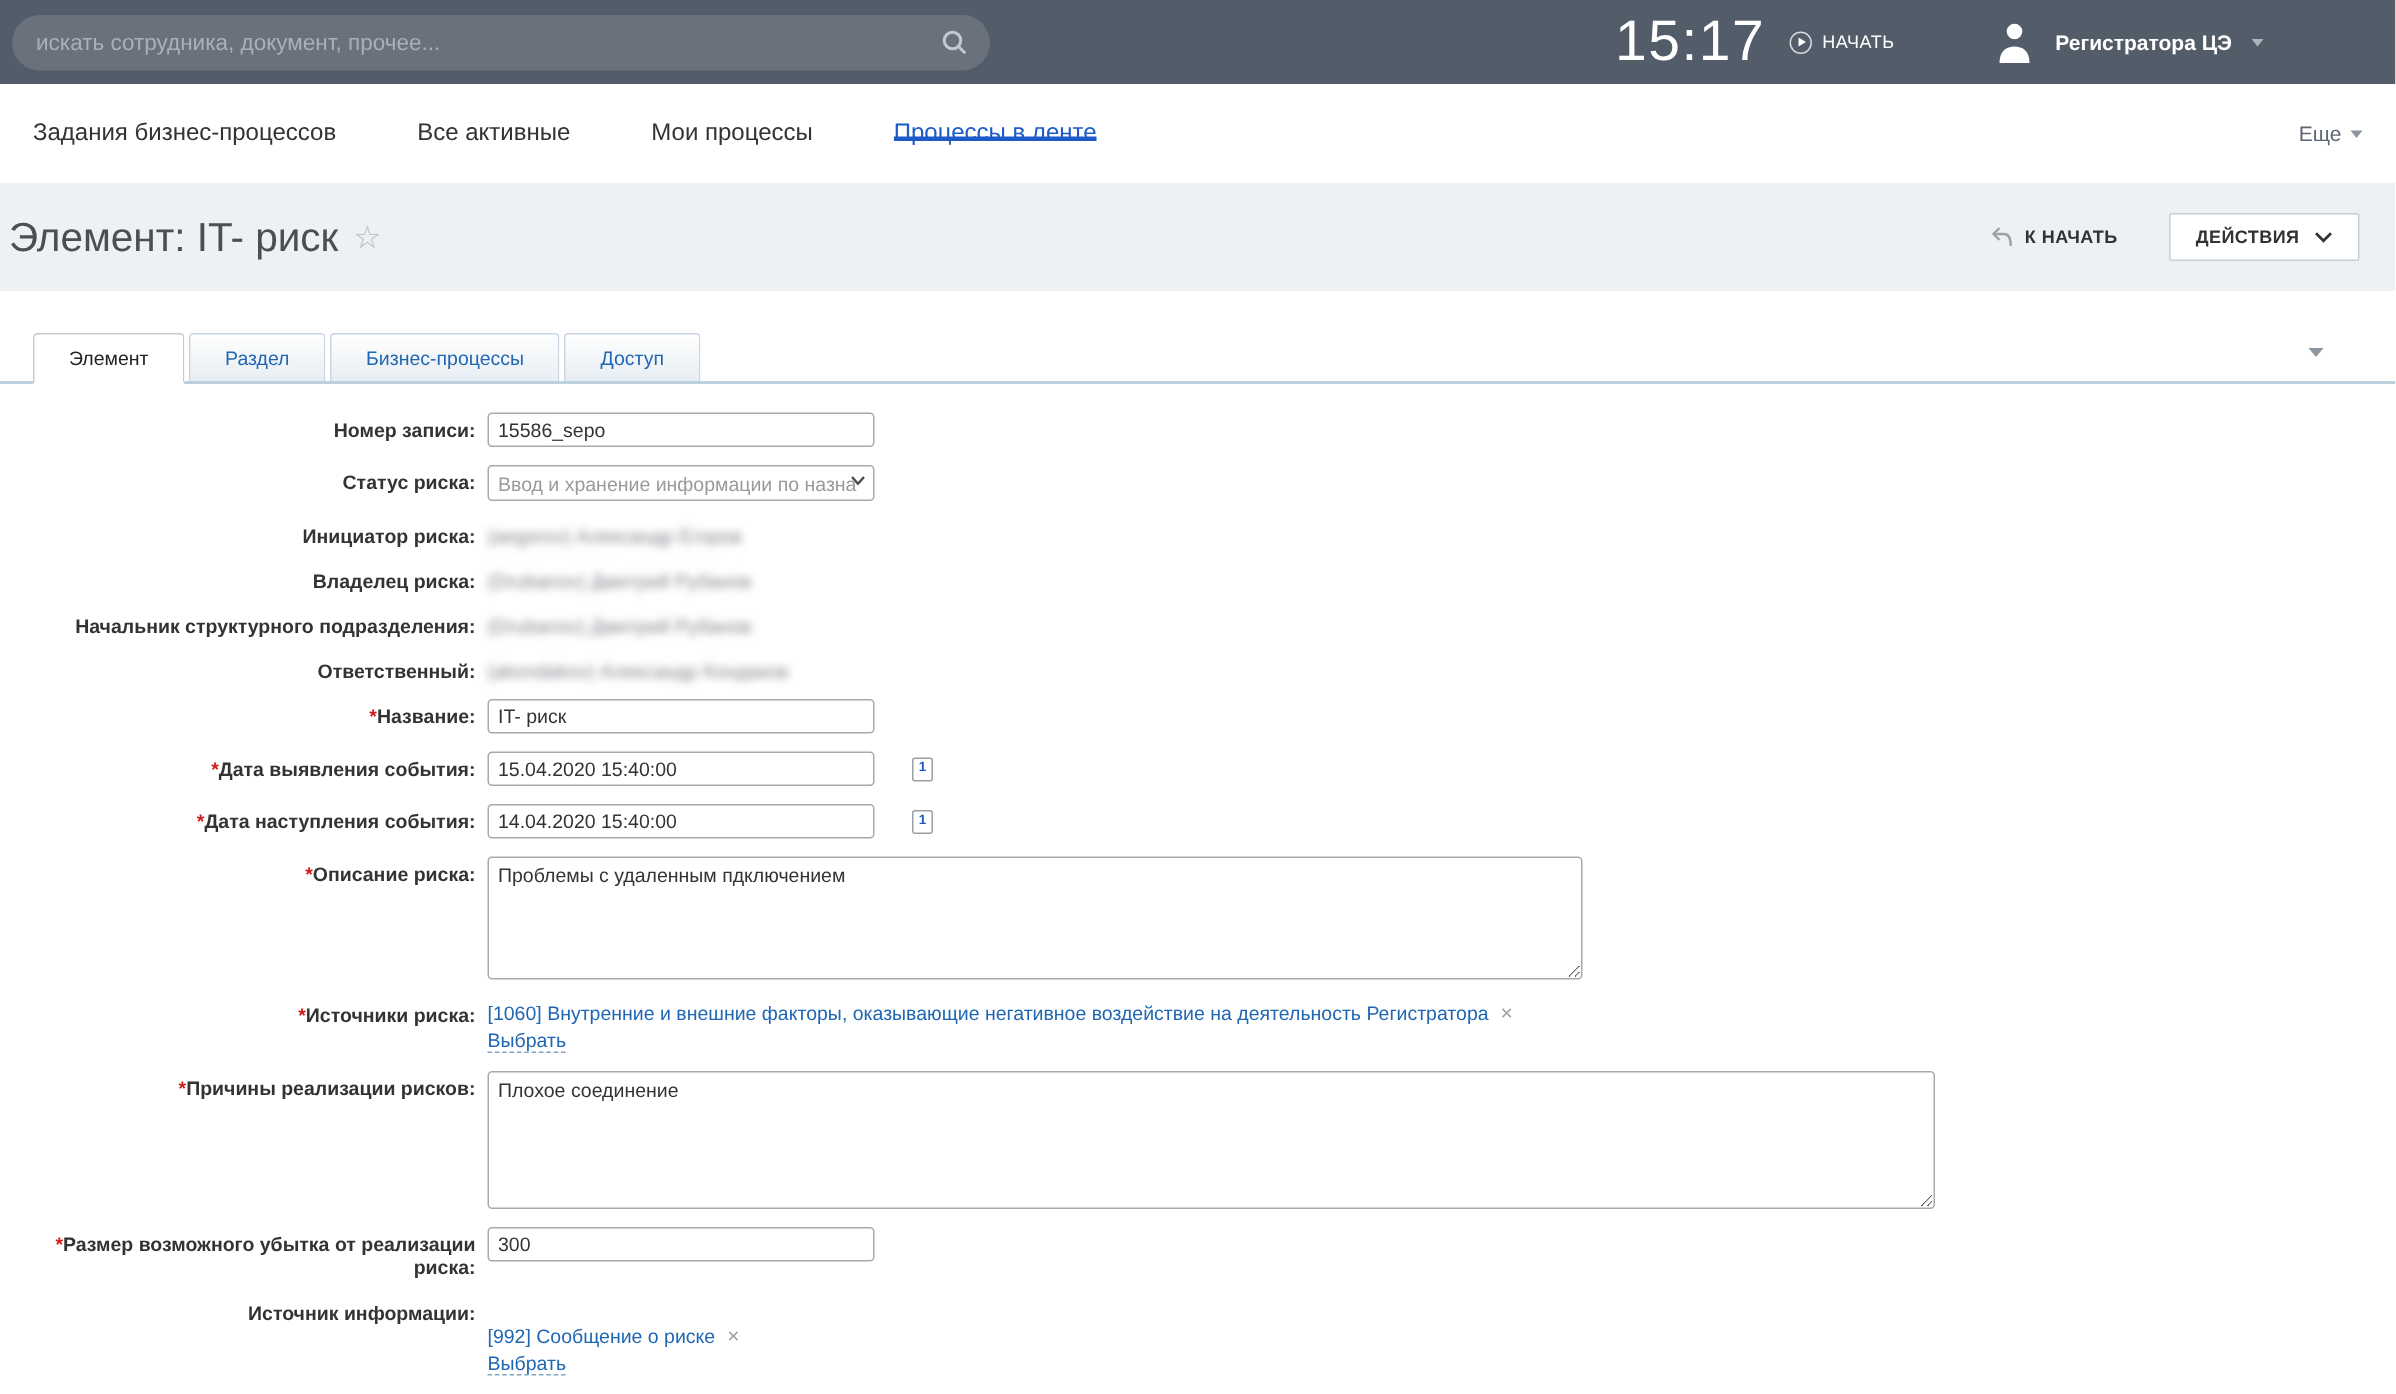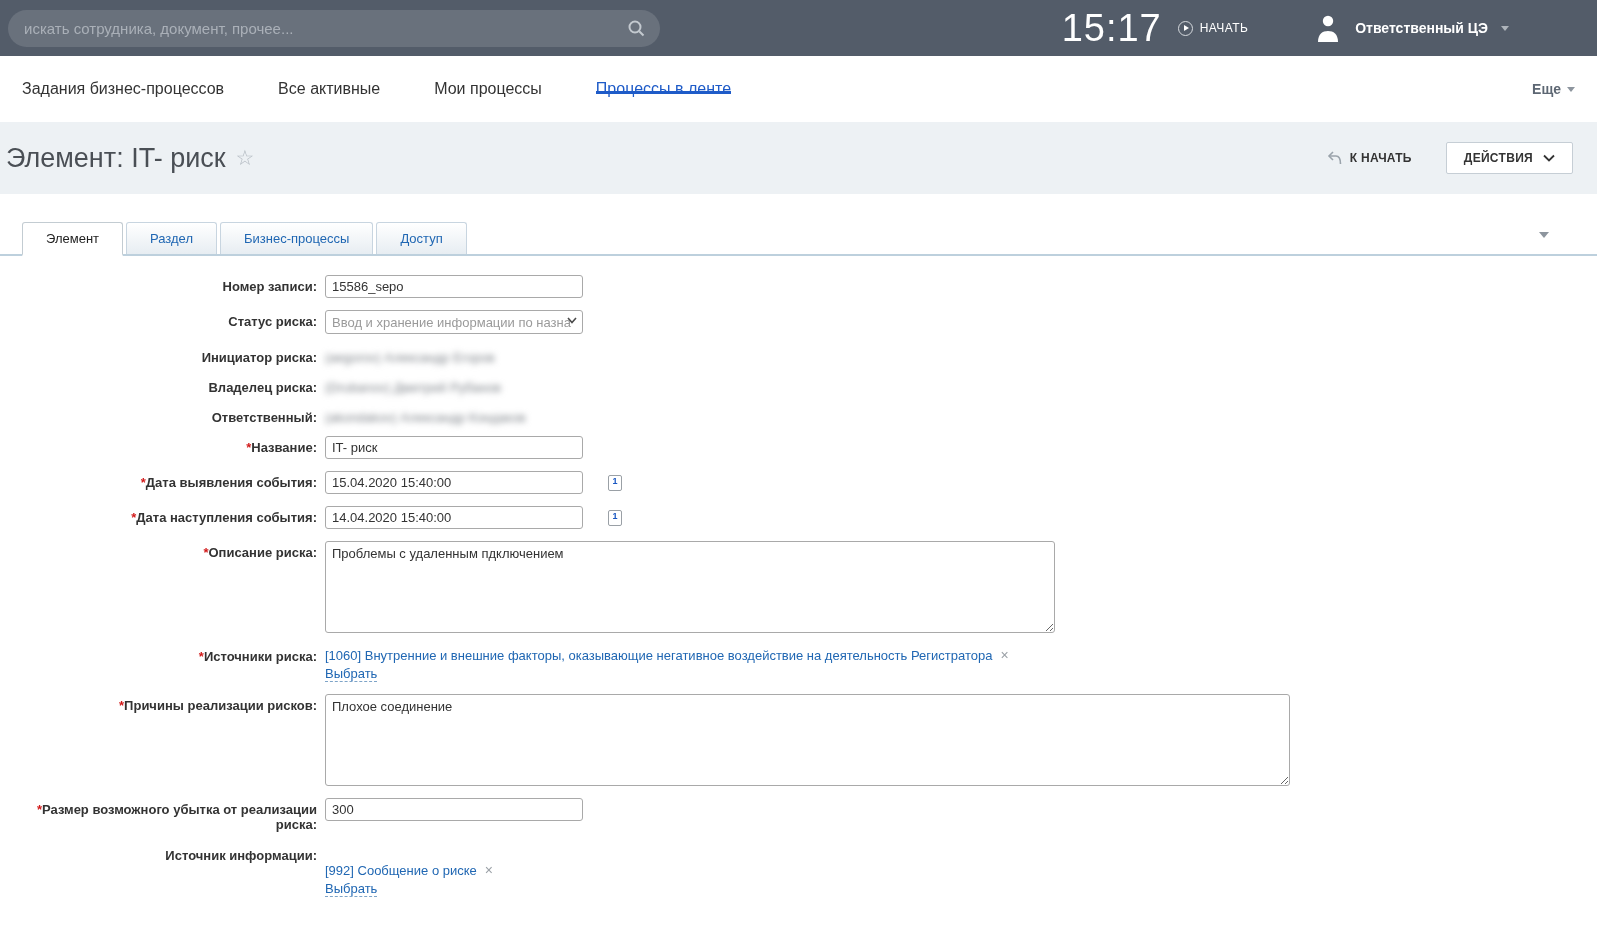--- a/index.html
+++ b/index.html
@@ -58,21 +58,21 @@
     display:flex; align-items:center; margin-right:54px; font-size:16px;
     color:#333; cursor:pointer; position:relative; white-space:nowrap;
   }
   .nav-item.active{ color:#1e5bc8; }
   .nav-item.active:after{
     content:""; position:absolute; left:0; right:0; bottom:4px;
     height:3px; background:#1e5bc8;
   }
   .nav-more{
     margin-left:auto; display:flex; align-items:center; gap:6px;
-    font-size:14px; color:#5d6773; cursor:pointer;font-weight:bold;
+    font-size:14px; color:#5d6773; cursor:pointer;
   }
   .nav-more .caret{ border-top-color:#8d959e; }
 
   
   .title-band{
     height:72px; background:#edf1f4; display:flex; align-items:center;
     padding:0 24px 0 6px;
   }
   .page-title{ font-size:27px; font-weight:300; color:#4a4f55; }
   .star{ font-size:21px; color:#b3bac1; margin-left:10px; cursor:pointer; }
@@ -143,21 +143,21 @@
   .cal-top{ height:4px; background:#e8432b; }
   .cal-num{
     display:block; text-align:center; font-size:9px; font-weight:bold;
     color:#1a57c2; line-height:10px;
   }
   textarea.area{
     border:1px solid #a9a9a9; border-radius:3px; padding:4px 6px;
     font-size:13px; color:#333; font-family:inherit; outline:none;
     resize:both;
   }
-  .area.descr{ width:730px; height:92px; }
+  .area.descr{ width:730px; height:82px; }
   .area.causes{ width:965px; height:92px; }
   a.blue{ color:#2067b3; text-decoration:none; font-size:13px; cursor:pointer; }
   .remove-x{ color:#9aa0a6; font-size:14px; margin-left:8px; cursor:pointer; }
   .choose{
     display:inline-block; color:#2067b3; font-size:13px; margin-top:3px;
     border-bottom:1px dashed #7ea4c8; cursor:pointer; line-height:15px;
   }
   svg{ display:block; }
 </style>
 </head>
@@ -178,21 +178,21 @@
     <span class="play-icon"></span>
     <span>НАЧАТЬ</span>
   </div>
   <div class="user">
     <span>
       <svg width="28" height="30" viewBox="0 0 28 30">
         <circle cx="14" cy="8" r="5.2" fill="#fff"></circle>
         <path d="M4 29 c0-8 4.5-11 10-11 s10 3 10 11 z" fill="#fff"></path>
       </svg>
     </span>
-    <span class="user-name">Ответственный ЦЭ</span>
+    <span class="user-name">Регистратора ЦЭ</span>
     <span class="caret"></span>
   </div>
 </div>
 
 <div class="navbar">
   <div class="nav-item">Задания бизнес-процессов</div>
   <div class="nav-item">Все активные</div>
   <div class="nav-item">Мои процессы</div>
   <div class="nav-item active">Процессы в ленте</div>
   <div class="nav-more">
@@ -261,20 +261,26 @@
     <div class="val blurred">(aegorov) Александр Егоров</div>
   </div>
 
   <div class="row tight">
     <div class="lbl">
       <span>Владелец риска:</span>
     </div>
     <div class="val blurred">(Drubanov) Дмитрий Рубанов</div>
   </div>
 
+  <div class="row tight">
+    <div class="lbl">
+      <span>Начальник структурного подразделения:</span>
+    </div>
+    <div class="val blurred">(Drubanov) Дмитрий Рубанов</div>
+  </div>
 
   <div class="row tight">
     <div class="lbl">
       <span>Ответственный:</span>
     </div>
     <div class="val blurred">(akondakov) Александр Кондаков</div>
   </div>
 
   <div class="row">
     <div class="lbl">

